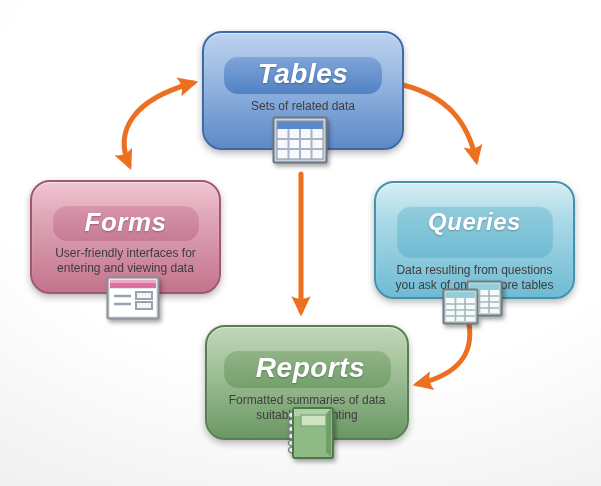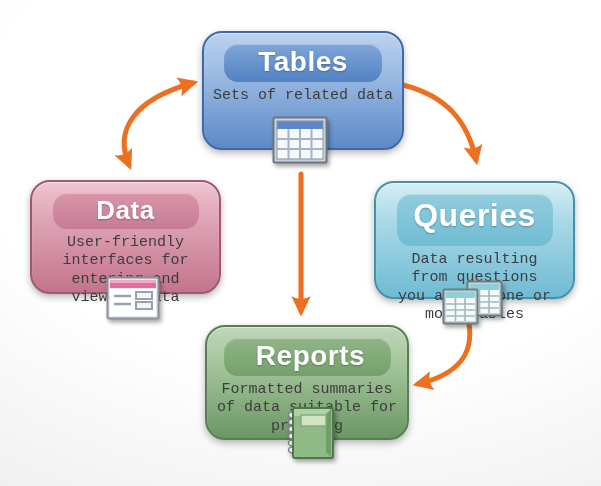--- a/index.html
+++ b/index.html
@@ -7,27 +7,28 @@
     width:601px;height:486px;overflow:hidden;position:relative;
     font-family:"Liberation Sans","DejaVu Sans",sans-serif;
     background:radial-gradient(ellipse 130% 110% at 55% 28%, #ffffff 45%, #ededed 85%, #e2e2e2 100%);
   }
   .stage{position:absolute;inset:0;}
   .node{
     position:absolute;border-radius:20px;text-align:center;
     box-shadow:0 3px 7px rgba(90,90,90,.45), inset 0 1px 1px rgba(255,255,255,.55);
   }
   .titlebar{
-    margin:11px auto 0;border-radius:14px;color:#fff;font-weight:600;
+    margin:23px auto 0;border-radius:14px;color:#fff;font-weight:600;
     letter-spacing:.5px;line-height:1.32;
     text-shadow:0 1px 2px rgba(0,0,0,.28);
     box-shadow:inset 0 1px 1px rgba(255,255,255,.35);
+    font-style:italic;
   }
   .desc{
-    margin:5px auto 0;color:#3d3d3d;font-size:15px;line-height:1.22;font-family:Liberation Mono, monospace;
+    margin:5px auto 0;color:#3d3d3d;font-size:12px;line-height:1.22;
   }
   
   .node-tables{
     left:202px;top:31px;width:198px;height:115px;
     background:linear-gradient(180deg,#bdd2ee 0%,#9fbde4 32%,#5d8ac8 100%);
     border:2px solid #3d6aa6;
   }
   .node-tables .titlebar{width:158px;height:38px;font-size:28px;
     background:linear-gradient(180deg,#7fa5d8,#5282c3);}
   
@@ -38,21 +39,21 @@
   }
   .node-forms .titlebar{width:146px;height:36px;font-size:26px;
     background:linear-gradient(180deg,#d996aa,#c67b94);}
   .node-forms .desc{max-width:172px;}
   
   .node-queries{
     left:374px;top:181px;width:197px;height:114px;
     background:linear-gradient(180deg,#d6eef4 0%,#abd9e7 32%,#6fbbd3 100%);
     border:2px solid #4392ac;
   }
-  .node-queries .titlebar{width:156px;height:52px;font-size:32px;
+  .node-queries .titlebar{width:156px;height:52px;font-size:24px;
     background:linear-gradient(180deg,#92ccdd,#6fbcd3);}
   .node-queries .desc{max-width:162px;}
   
   .node-reports{
     left:205px;top:325px;width:200px;height:111px;
     background:linear-gradient(180deg,#c0d6b9 0%,#a6c69e 32%,#6b9764 100%);
     border:2px solid #577f51;
   }
   .node-reports .titlebar{width:160px;height:38px;font-size:28px;
     background:linear-gradient(180deg,#91b487,#74a06b);padding-left:7px;}
@@ -91,21 +92,21 @@
     <svg width="56" height="48" viewBox="0 0 56 48">
       <rect x="1.5" y="1.5" width="53" height="45" rx="1.5" fill="#c9d2de" stroke="#6e7682" stroke-width="2"></rect>
       <rect x="5" y="5" width="46" height="38" fill="#f7f9fc"></rect>
       <rect x="5" y="5" width="46" height="8" fill="#5b88c6"></rect>
       <path d="M5 23 H51 M5 33 H51 M16.5 13 V43 M28 13 V43 M39.5 13 V43" stroke="#a7b4c8" stroke-width="2" fill="none"></path>
       <rect x="5" y="5" width="46" height="38" fill="none" stroke="#8894a4" stroke-width="1"></rect>
     </svg>
   </div>
 
   <div class="node node-forms">
-    <div class="titlebar">Data</div>
+    <div class="titlebar">Forms</div>
     <div class="desc">User-friendly interfaces for entering and viewing data</div>
   </div>
   <div class="icon icon-forms">
     <svg width="54" height="44" viewBox="0 0 54 44">
       <rect x="1.5" y="1.5" width="51" height="41" rx="1.5" fill="#e3e6eb" stroke="#8a8f98" stroke-width="2"></rect>
       <rect x="4" y="4" width="46" height="8" fill="#e06f9b"></rect>
       <rect x="4" y="4" width="46" height="3" fill="#f0a7c4"></rect>
       <rect x="4" y="13" width="46" height="27" fill="#ffffff"></rect>
       <path d="M8 20 H25 M8 28 H25" stroke="#9aa2ae" stroke-width="2.5" fill="none"></path>
       <rect x="30" y="16" width="16" height="7" fill="#f4f5f7" stroke="#9aa2ae" stroke-width="2"></rect>

